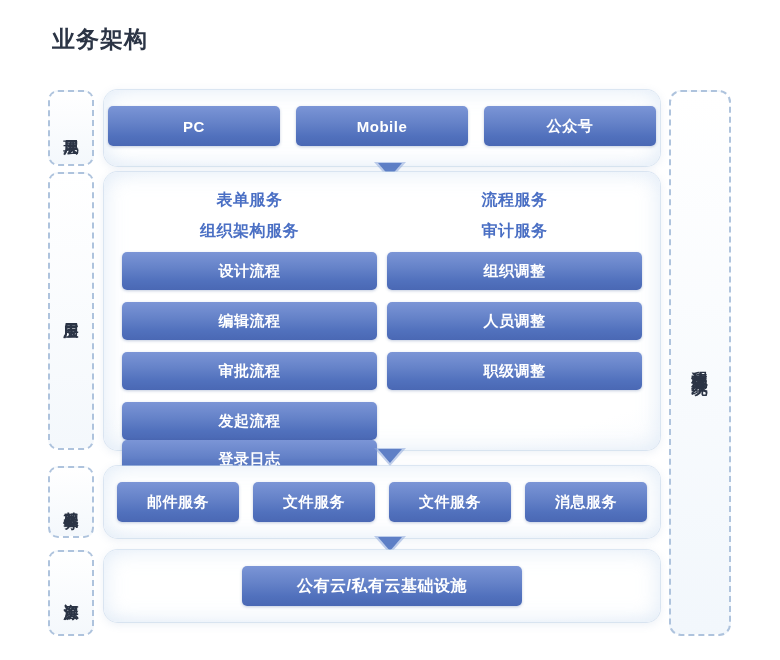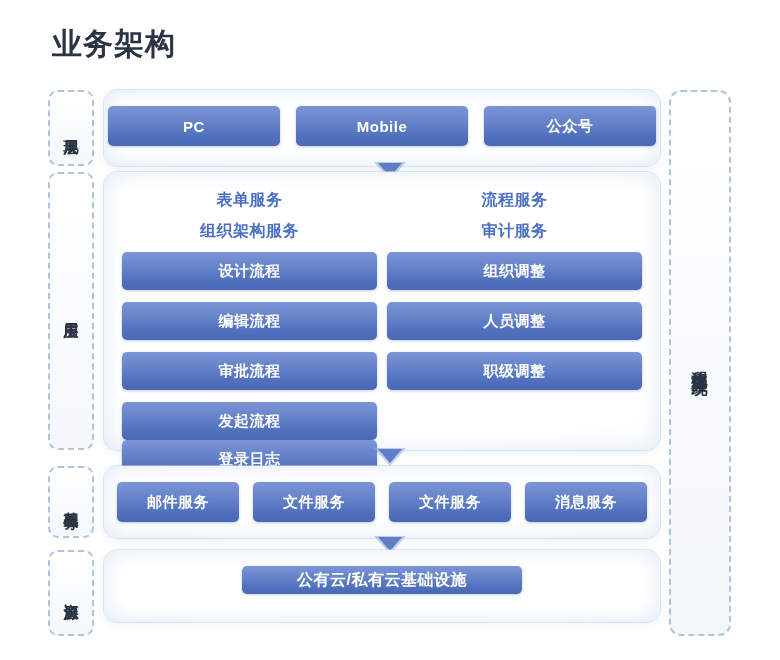--- a/index.html
+++ b/index.html
@@ -19,21 +19,21 @@
     position: absolute;
     inset: 0;
     background: #ffffff;
   }
 
   
   .title {
     position: absolute;
     left: 52px;
     top: 24px;
-    font-size: 30px;
+    font-size: 23px;
     font-weight: bold;
     color: #2b3445;
     letter-spacing: 1px;
     white-space: nowrap;
   }
 
   
   .layer-tag {
     position: absolute;
     left: 48px;
@@ -173,21 +173,21 @@
 
   
   .res-row {
     position: absolute;
     left: 0; right: 0; top: 16px;
     display: flex;
     justify-content: center;
   }
   .res-row .btn {
     width: 280px;
-    height: 28px;
+    height: 40px;
     font-size: 16px;
   }
 
   
   .arrow {
     position: absolute;
     left: 50%;
     transform: translateX(-50%);
     width: 40px;
     height: 22px;

